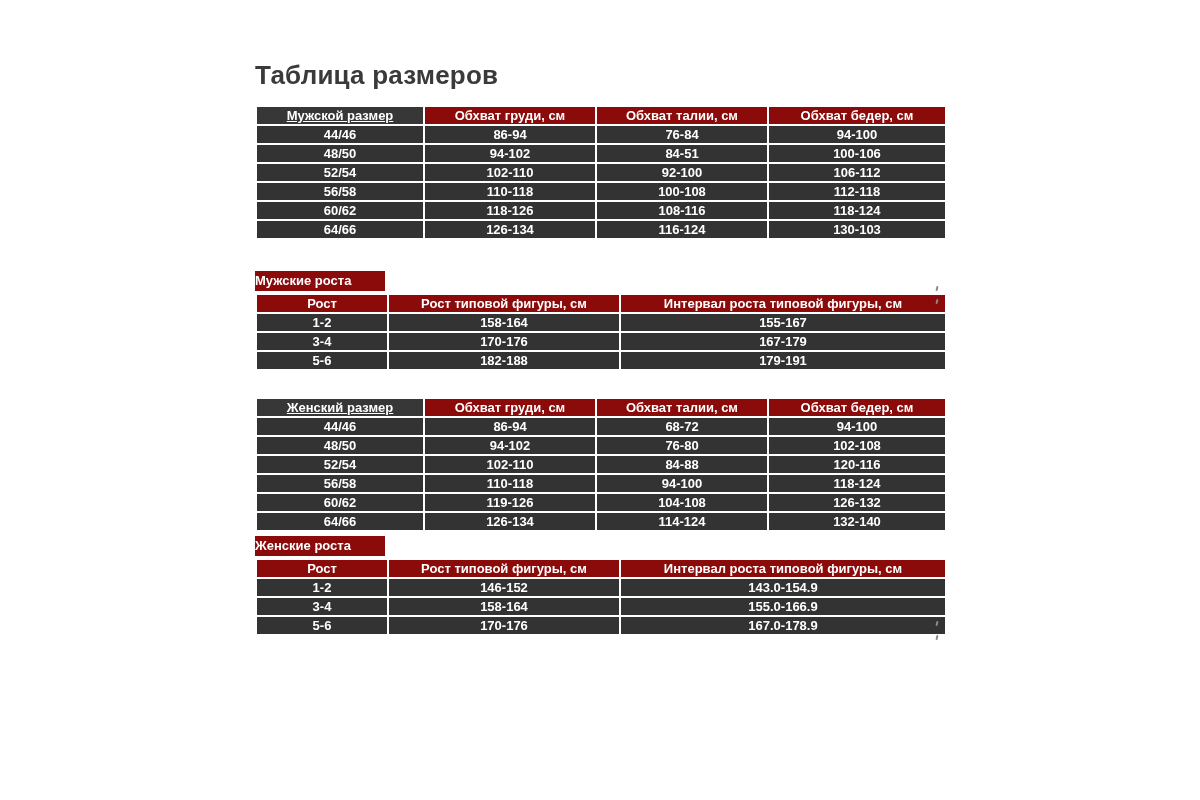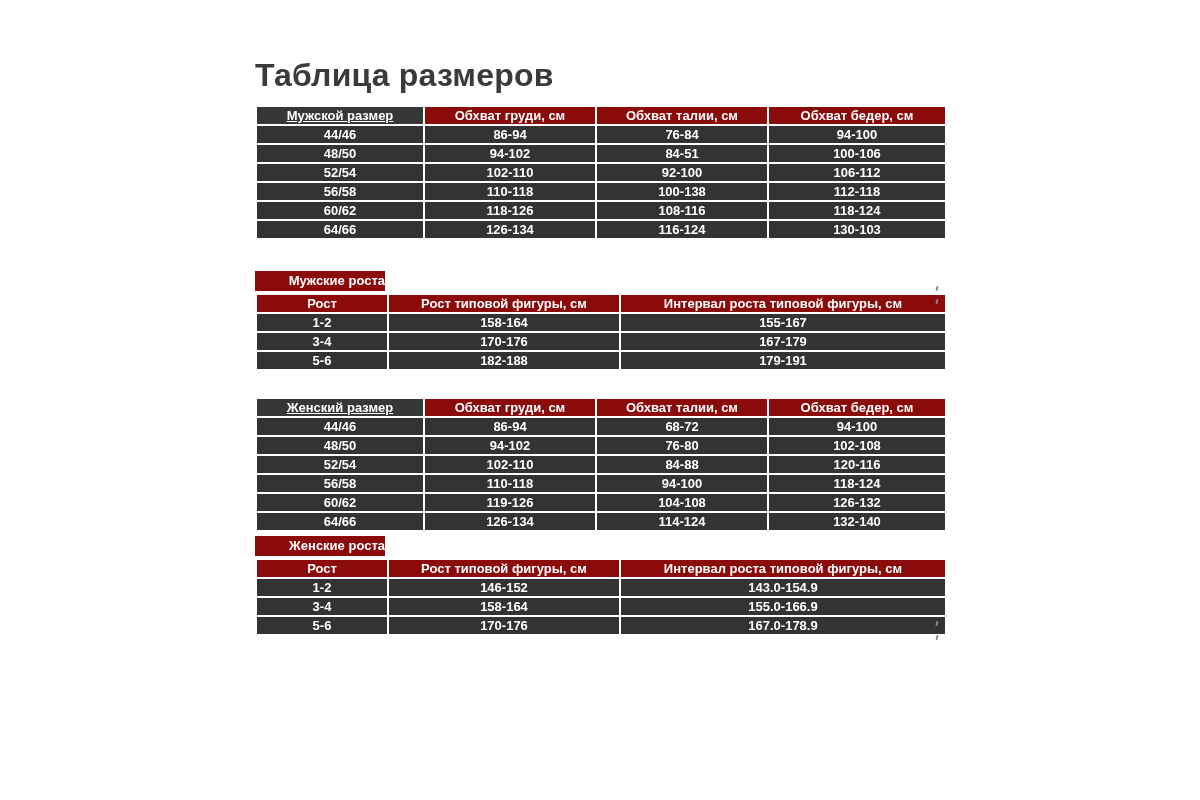--- a/index.html
+++ b/index.html
@@ -9,21 +9,21 @@
     font-family: "Liberation Sans", sans-serif;
     overflow: hidden;
     position: relative;
   }
   .content {
     position: absolute;
     left: 255px; top: 60px;
     width: 690px;
   }
   h1.page-title {
-    font-size: 32px;
+    font-size: 26px;
     font-weight: bold;
     color: #3a3a3a;
     line-height: 30px;
     margin-bottom: 15px;
     letter-spacing: 0.2px;
   }
   table.sz {
     border-collapse: collapse;
     table-layout: fixed;
     width: 690px;
@@ -60,21 +60,21 @@
 
   .tbl-label {
     display: block;
     width: 130px;
     height: 20px;
     line-height: 20px;
     background: #8b0a0a;
     color: #ffffff;
     font-size: 13px;
     font-weight: bold;
-    text-align: right;
+    text-align: left;
     margin-bottom: 2px;
   }
   .artifact-tick {
     position: absolute;
     width: 2px; height: 5px;
     background: #8a8a8a;
     transform: rotate(14deg);
     border-radius: 1px;
   }
 </style>
@@ -115,21 +115,21 @@
         </tr>
         <tr>
           <td>52/54</td>
           <td>102-110</td>
           <td>92-100</td>
           <td>106-112</td>
         </tr>
         <tr>
           <td>56/58</td>
           <td>110-118</td>
-          <td>100-138</td>
+          <td>100-108</td>
           <td>112-118</td>
         </tr>
         <tr>
           <td>60/62</td>
           <td>118-126</td>
           <td>108-116</td>
           <td>118-124</td>
         </tr>
         <tr>
           <td>64/66</td>

